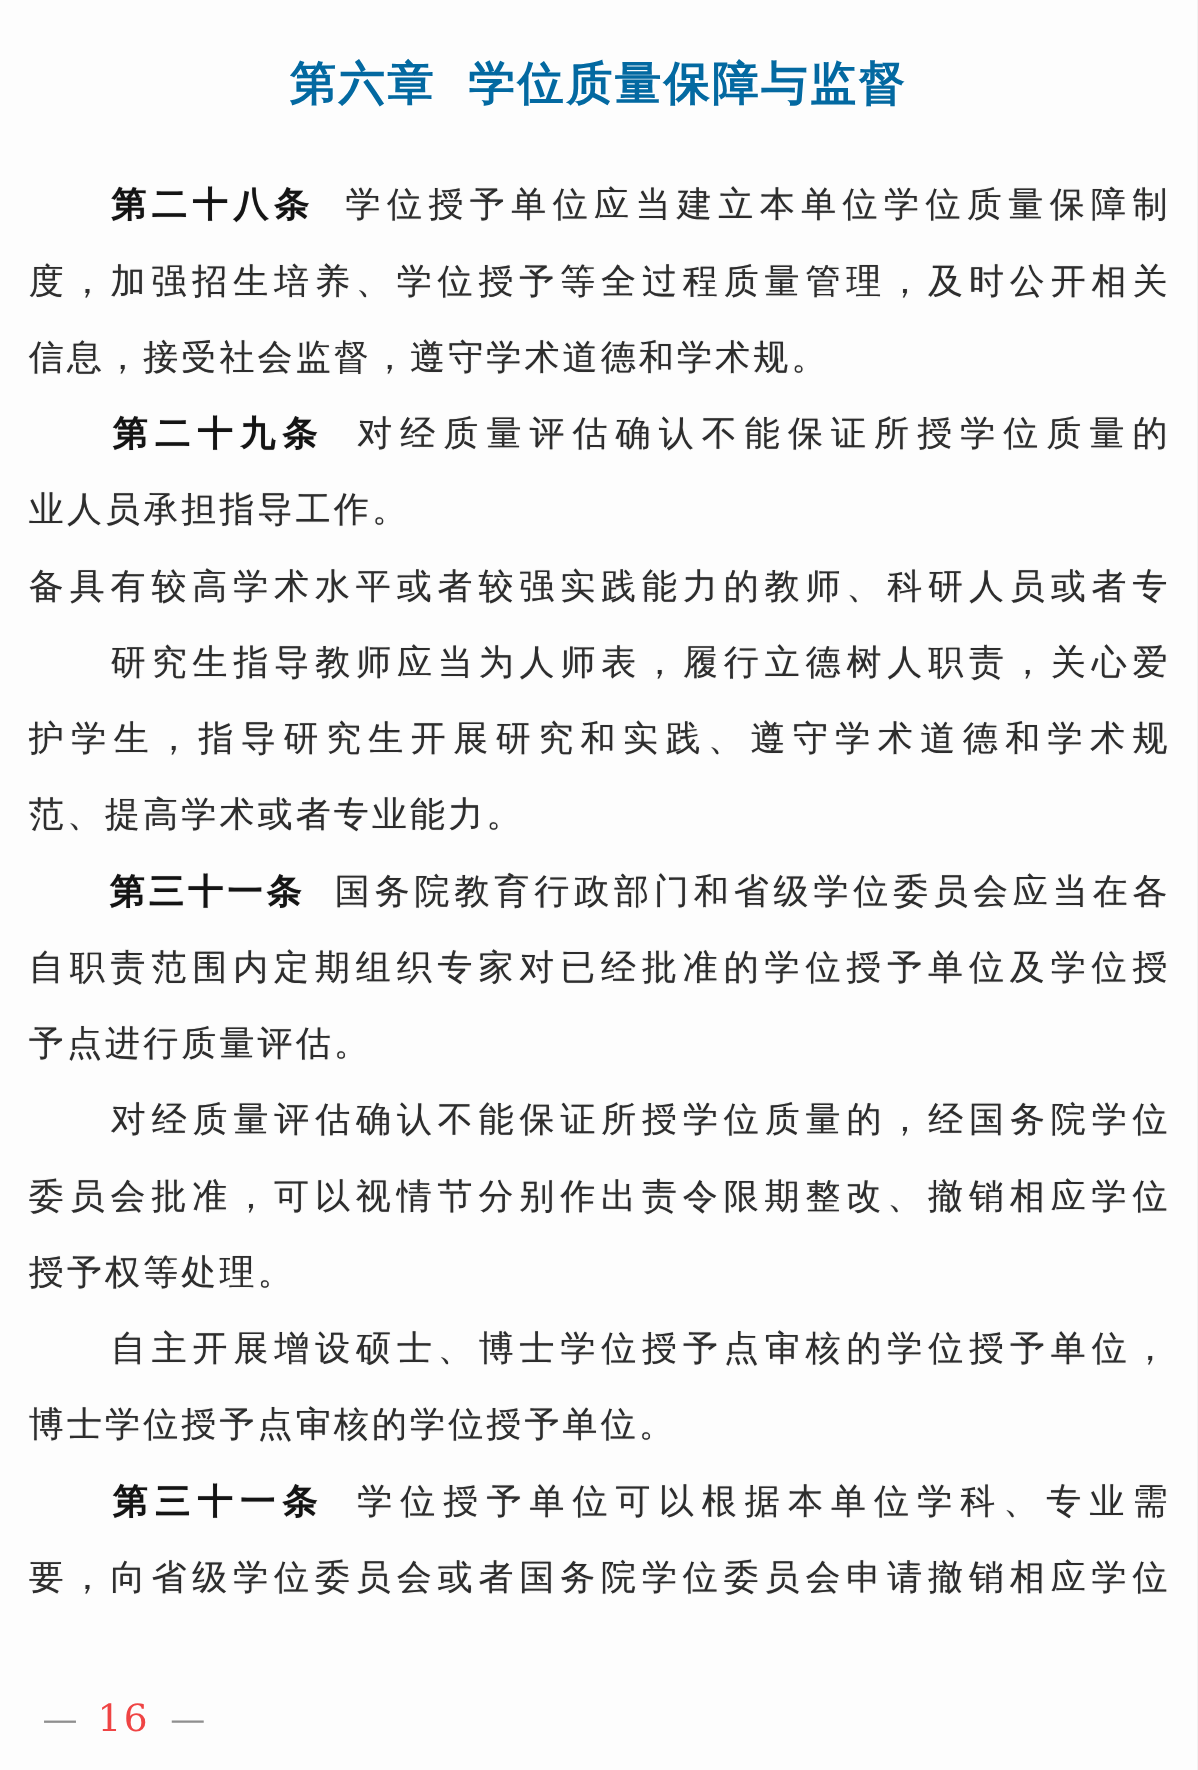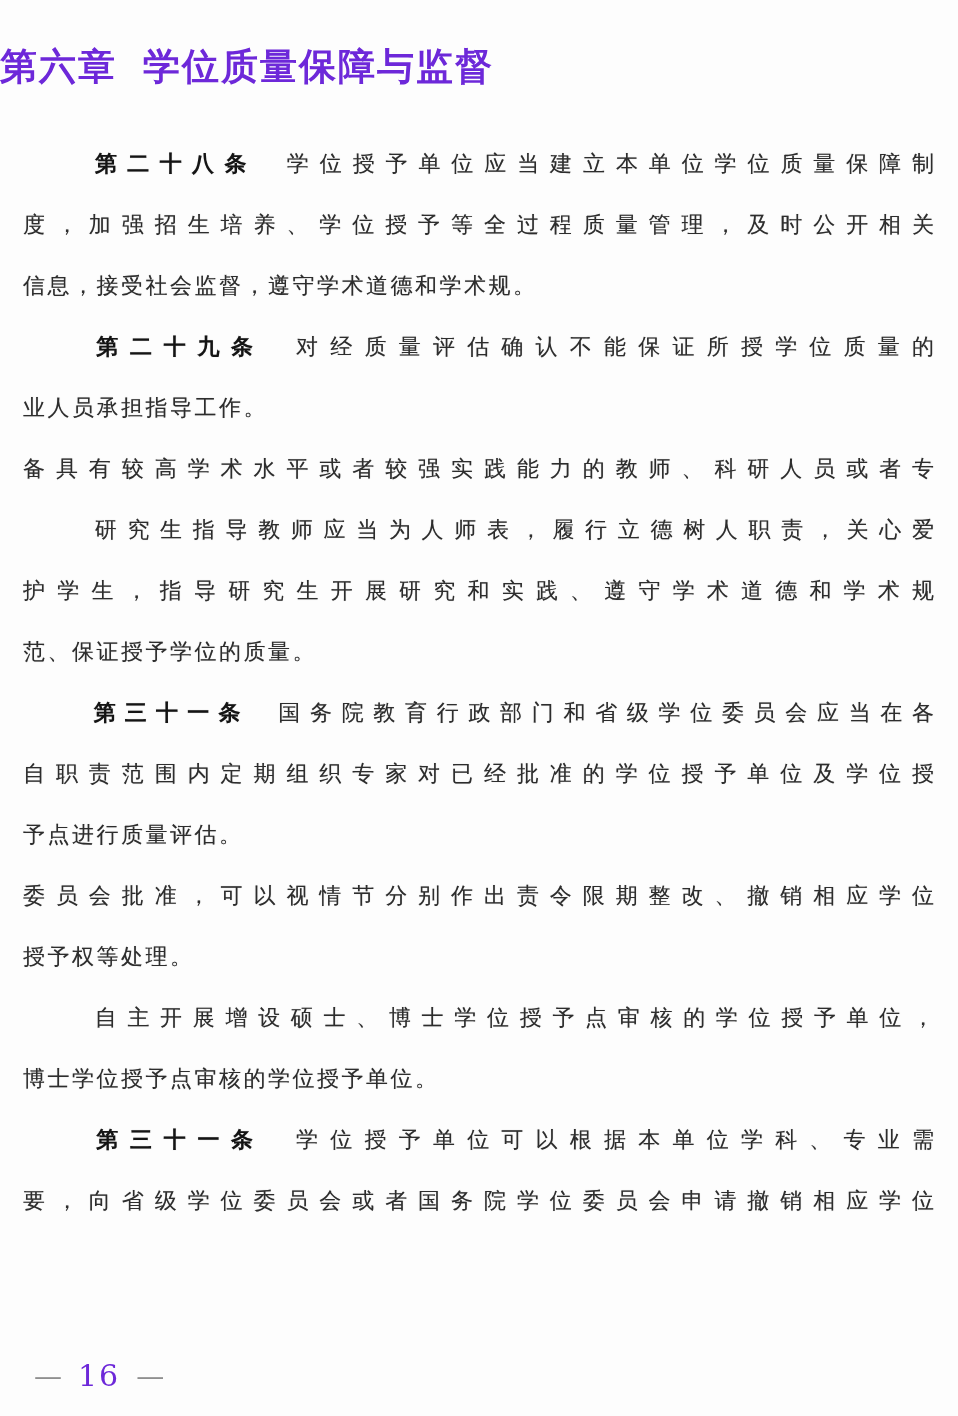--- a/index.html
+++ b/index.html
@@ -15,41 +15,42 @@
     background: #fdfdfd;
     overflow: hidden;
     font-family: "DejaVu Serif", serif;
     color: #2d2d2d;
   }
   .chapter-title {
     position: absolute;
     top: 42px;
     left: 0;
     width: 100%;
+    text-align: center;
     font-size: 37px;
     font-weight: 700;
-    color: #6d28d9;
+    color: #0369a1;
     letter-spacing: 2px;
     white-space: nowrap;
   }
   .chapter-title .title-gap {
     display: inline-block;
     width: 26px;
   }
   .doc-body {
     position: absolute;
     top: 133px;
     left: 23px;
     width: 912px;
   }
   .para { margin: 0; }
   .line {
     height: 61px;
     line-height: 61px;
-    font-size: 22px;
+    font-size: 28px;
     white-space: nowrap;
     color: #2d2d2d;
     text-shadow: 0 0 0.7px rgba(70,70,70,0.55);
   }
   
   .line.full {
     white-space: normal;
     text-align: justify;
     text-align-last: justify;
     letter-spacing: 1px;
@@ -84,21 +85,21 @@
     color: #3e3e3e;
     white-space: nowrap;
   }
   .page-footer .dash {
     color: #8f8f8f;
     font-size: 28px;
   }
   .page-footer .num {
     margin: 0 16px;
     letter-spacing: 2px;
-    color: #6d28d9;
+    color: #ef4444;
   }
 </style>
 </head>
 <body>
 
 <div class="page">
 
   <div class="chapter-title">
     <span>第六章</span><span class="title-gap"></span><span>学位质量保障与监督</span>
   </div>
@@ -113,30 +114,31 @@
 
     <div class="para">
       <div class="line full"><span class="indent"></span><span class="term">第二十九条</span><span class="term-gap"></span><span>对经质量评估确认不能保证所授学位质量的</span></div>
       <div class="line last">业人员承担指导工作。</div>
       <div class="line full">备具有较高学术水平或者较强实践能力的教师、科研人员或者专</div>
     </div>
 
     <div class="para">
       <div class="line full"><span class="indent"></span><span>研究生指导教师应当为人师表，履行立德树人职责，关心爱</span></div>
       <div class="line full">护学生，指导研究生开展研究和实践、遵守学术道德和学术规</div>
-      <div class="line last">范、保证授予学位的质量。</div>
+      <div class="line last">范、提高学术或者专业能力。</div>
     </div>
 
     <div class="para">
       <div class="line full"><span class="indent"></span><span class="term">第三十一条</span><span class="term-gap"></span><span>国务院教育行政部门和省级学位委员会应当在各</span></div>
       <div class="line full">自职责范围内定期组织专家对已经批准的学位授予单位及学位授</div>
       <div class="line last">予点进行质量评估。</div>
     </div>
 
     <div class="para">
+      <div class="line full"><span class="indent"></span><span>对经质量评估确认不能保证所授学位质量的，经国务院学位</span></div>
       <div class="line full">委员会批准，可以视情节分别作出责令限期整改、撤销相应学位</div>
       <div class="line last">授予权等处理。</div>
     </div>
 
     <div class="para">
       <div class="line full"><span class="indent"></span><span>自主开展增设硕士、博士学位授予点审核的学位授予单位，</span></div>
       <div class="line last">博士学位授予点审核的学位授予单位。</div>
     </div>
 
     <div class="para">

